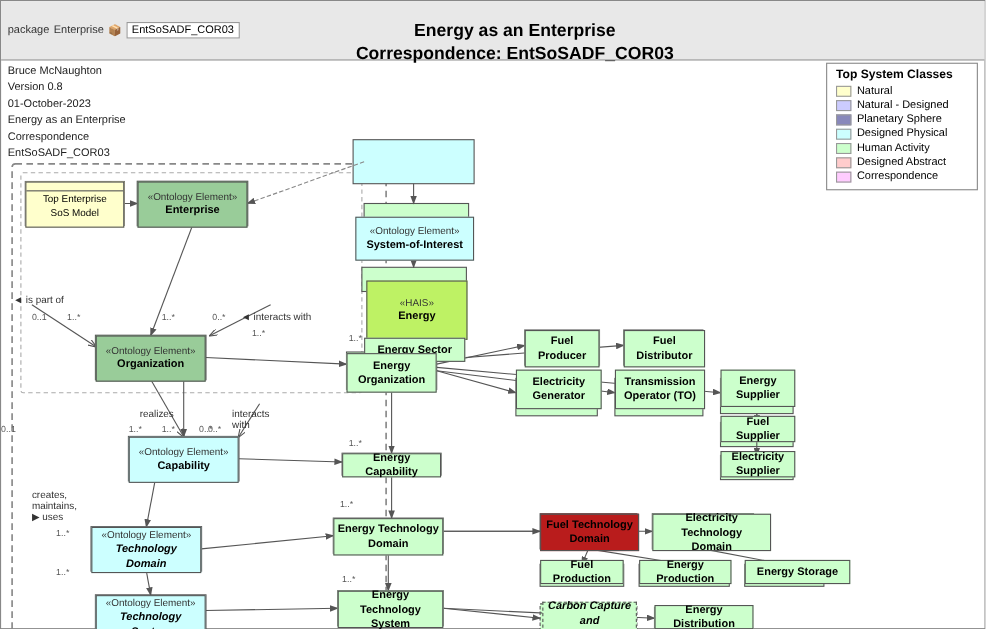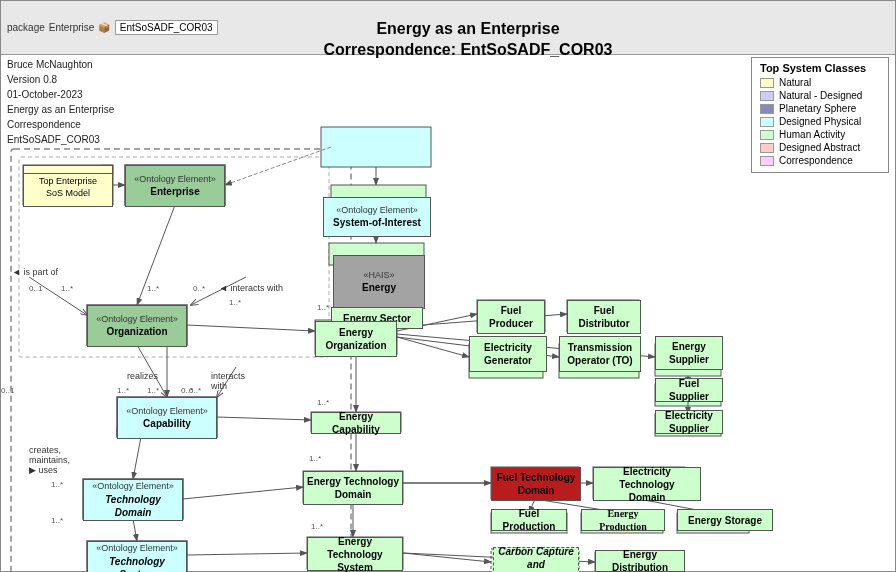--- a/index.html
+++ b/index.html
@@ -344,21 +344,21 @@
     <text x="308" y="404" font-size="8" fill="#555">1..*</text>
 
     <text x="310" y="472" font-size="8" fill="#555">1..*</text>
   </svg>
 
   <div class="uml-box" style="position:absolute;left:322px;top:126px;width:108px;height:40px;background:#ccffff;border:1px solid #555;top:196px;">
     <span class="stereotype">«Ontology Element»</span>
     <span class="box-name">System-of-Interest</span>
   </div>
 
-  <div class="uml-box" style="position:absolute;left:332px;top:254px;width:92px;height:54px;background:#a3a3a3;border:1px solid #555;">
+  <div class="uml-box" style="position:absolute;left:332px;top:254px;width:92px;height:54px;background:#bef264;border:1px solid #555;">
     <span class="stereotype">«HAIS»</span>
     <span class="box-name">Energy</span>
   </div>
 
   <div class="uml-box" style="position:absolute;left:330px;top:306px;width:92px;height:22px;background:#ccffcc;border:1px solid #555;">
     <span class="box-name">Energy Sector</span>
   </div>
 
   <div style="position:absolute;left:22px;top:164px;width:90px;height:42px;background:#ffffcc;border:1px solid #555;display:flex;flex-direction:column;align-items:center;justify-content:center;font-size:9px;text-align:center;line-height:1.3;">
     <div style="border-bottom:1px solid #555;width:100%;text-align:center;padding-bottom:1px;margin-bottom:2px;"></div>
@@ -439,21 +439,21 @@
   </div>
 
   <div class="uml-box" style="position:absolute;left:592px;top:466px;width:108px;height:34px;background:#ccffcc;border:1px solid #555;">
     <span class="box-name">Electricity Technology<br>Domain</span>
   </div>
 
   <div class="uml-box" style="position:absolute;left:490px;top:508px;width:76px;height:22px;background:#ccffcc;border:1px solid #555;">
     <span class="box-name">Fuel Production</span>
   </div>
 
-  <div class="uml-box" style="position:absolute;left:580px;top:508px;width:84px;height:22px;background:#ccffcc;border:1px solid #555;font-family:Liberation Serif, serif;">
+  <div class="uml-box" style="position:absolute;left:580px;top:508px;width:84px;height:22px;background:#ccffcc;border:1px solid #555;">
     <span class="box-name">Energy Production</span>
   </div>
 
   <div class="uml-box" style="position:absolute;left:676px;top:508px;width:96px;height:22px;background:#ccffcc;border:1px solid #555;">
     <span class="box-name">Energy Storage</span>
   </div>
 
   <div class="uml-box" style="position:absolute;left:492px;top:546px;width:86px;height:34px;background:#ccffcc;border:1px dashed #555;">
     <span class="box-name italic" style="font-style:italic;">Carbon Capture<br>and Storage_CCS</span>
   </div>

